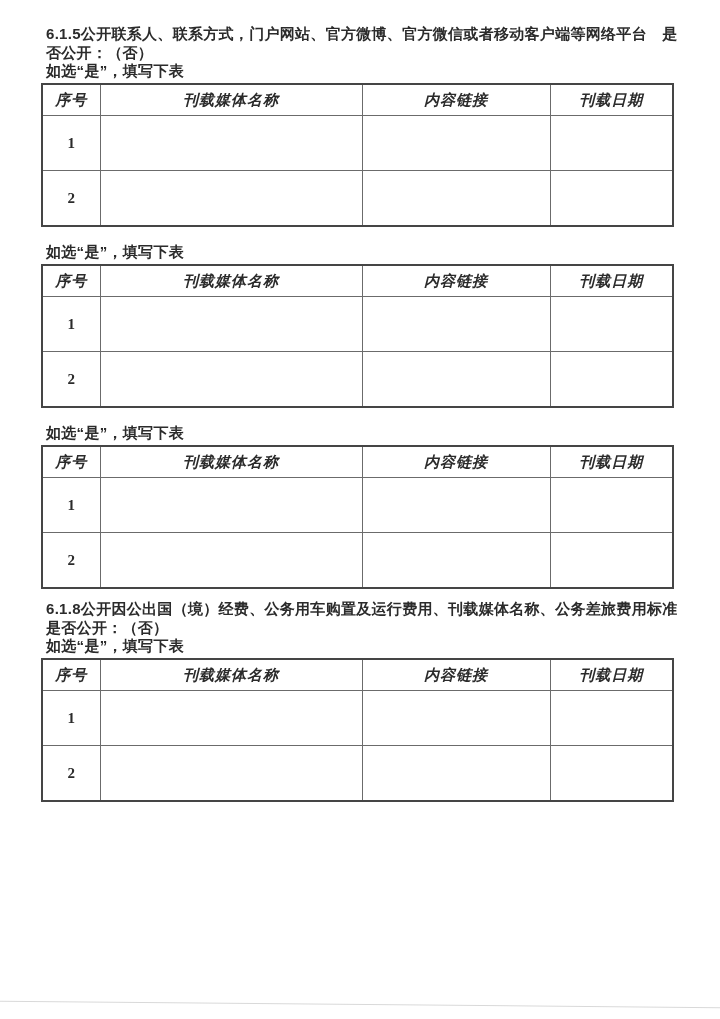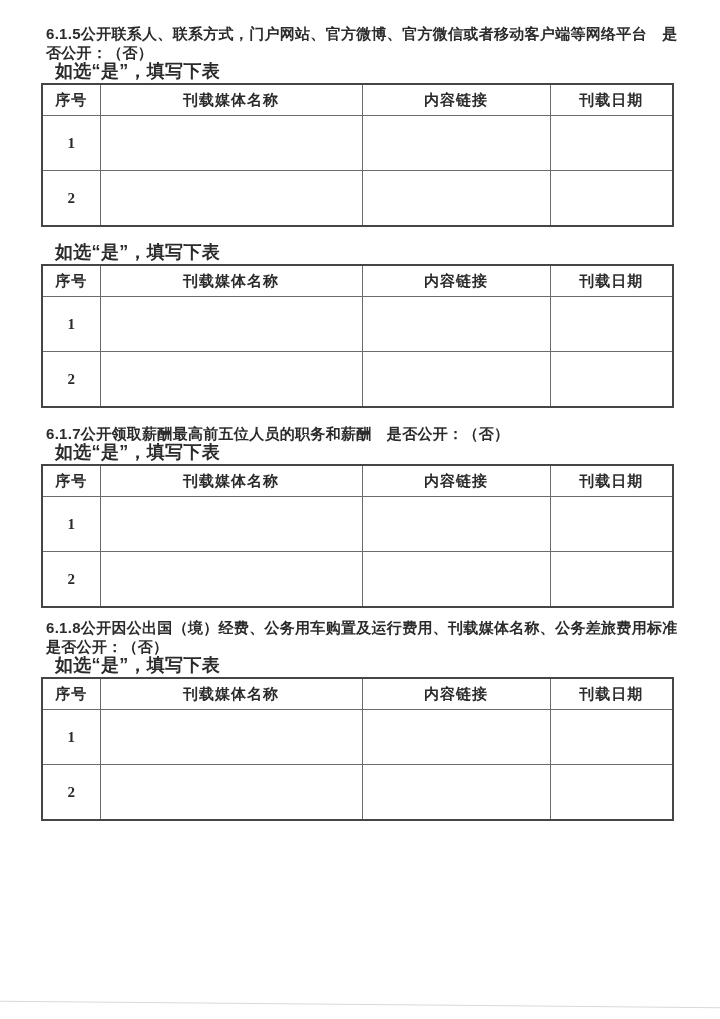--- a/index.html
+++ b/index.html
@@ -24,22 +24,22 @@
     box-sizing: border-box;
   }
   .txt {
     margin: 0 0 0 5px;
     font-size: 15px;
     line-height: 19px;
     letter-spacing: 0.3px;
     max-width: 645px;
   }
   .note {
-    margin: 0 0 3px 14px;
-    font-size: 18px;
+    margin: 0 0 3px 5px;
+    font-size: 15px;
     line-height: 18px;
     letter-spacing: 0.3px;
   }
   table.media-table {
     width: 631px;
     border-collapse: collapse;
     table-layout: fixed;
     border: 2px solid #454545;
     margin: 0 0 16px 0;
     background: #ffffff;
@@ -50,20 +50,21 @@
     padding: 0;
     text-align: center;
     vertical-align: middle;
     overflow: hidden;
   }
   table.media-table th {
     height: 30px;
     font-size: 15px;
     font-weight: 700;
     letter-spacing: 1px;
+    font-style: italic;
   }
   table.media-table td {
     height: 54px;
     font-size: 15px;
   }
   table.media-table td.row-no {
     font-family: "Liberation Serif", serif;
     font-weight: 700;
   }
   .sec-3 .media-table { margin-bottom: 10px; }
@@ -146,21 +147,20 @@
           <td class="row-no">2</td>
           <td></td>
           <td></td>
           <td></td>
         </tr>
       </tbody>
     </table>
   </section>
 
   <section class="sec-3">
-    <p class="txt">6.1.7公开领取薪酬最高前五位人员的职务和薪酬　是否公开：（否）</p>
     <p class="note">如选“是”，填写下表</p>
     <table class="media-table">
       <colgroup>
           <col style="width:58px">
           <col style="width:262px">
           <col style="width:188px">
           <col style="width:123px">
         </colgroup>
       <thead>
         <tr>

